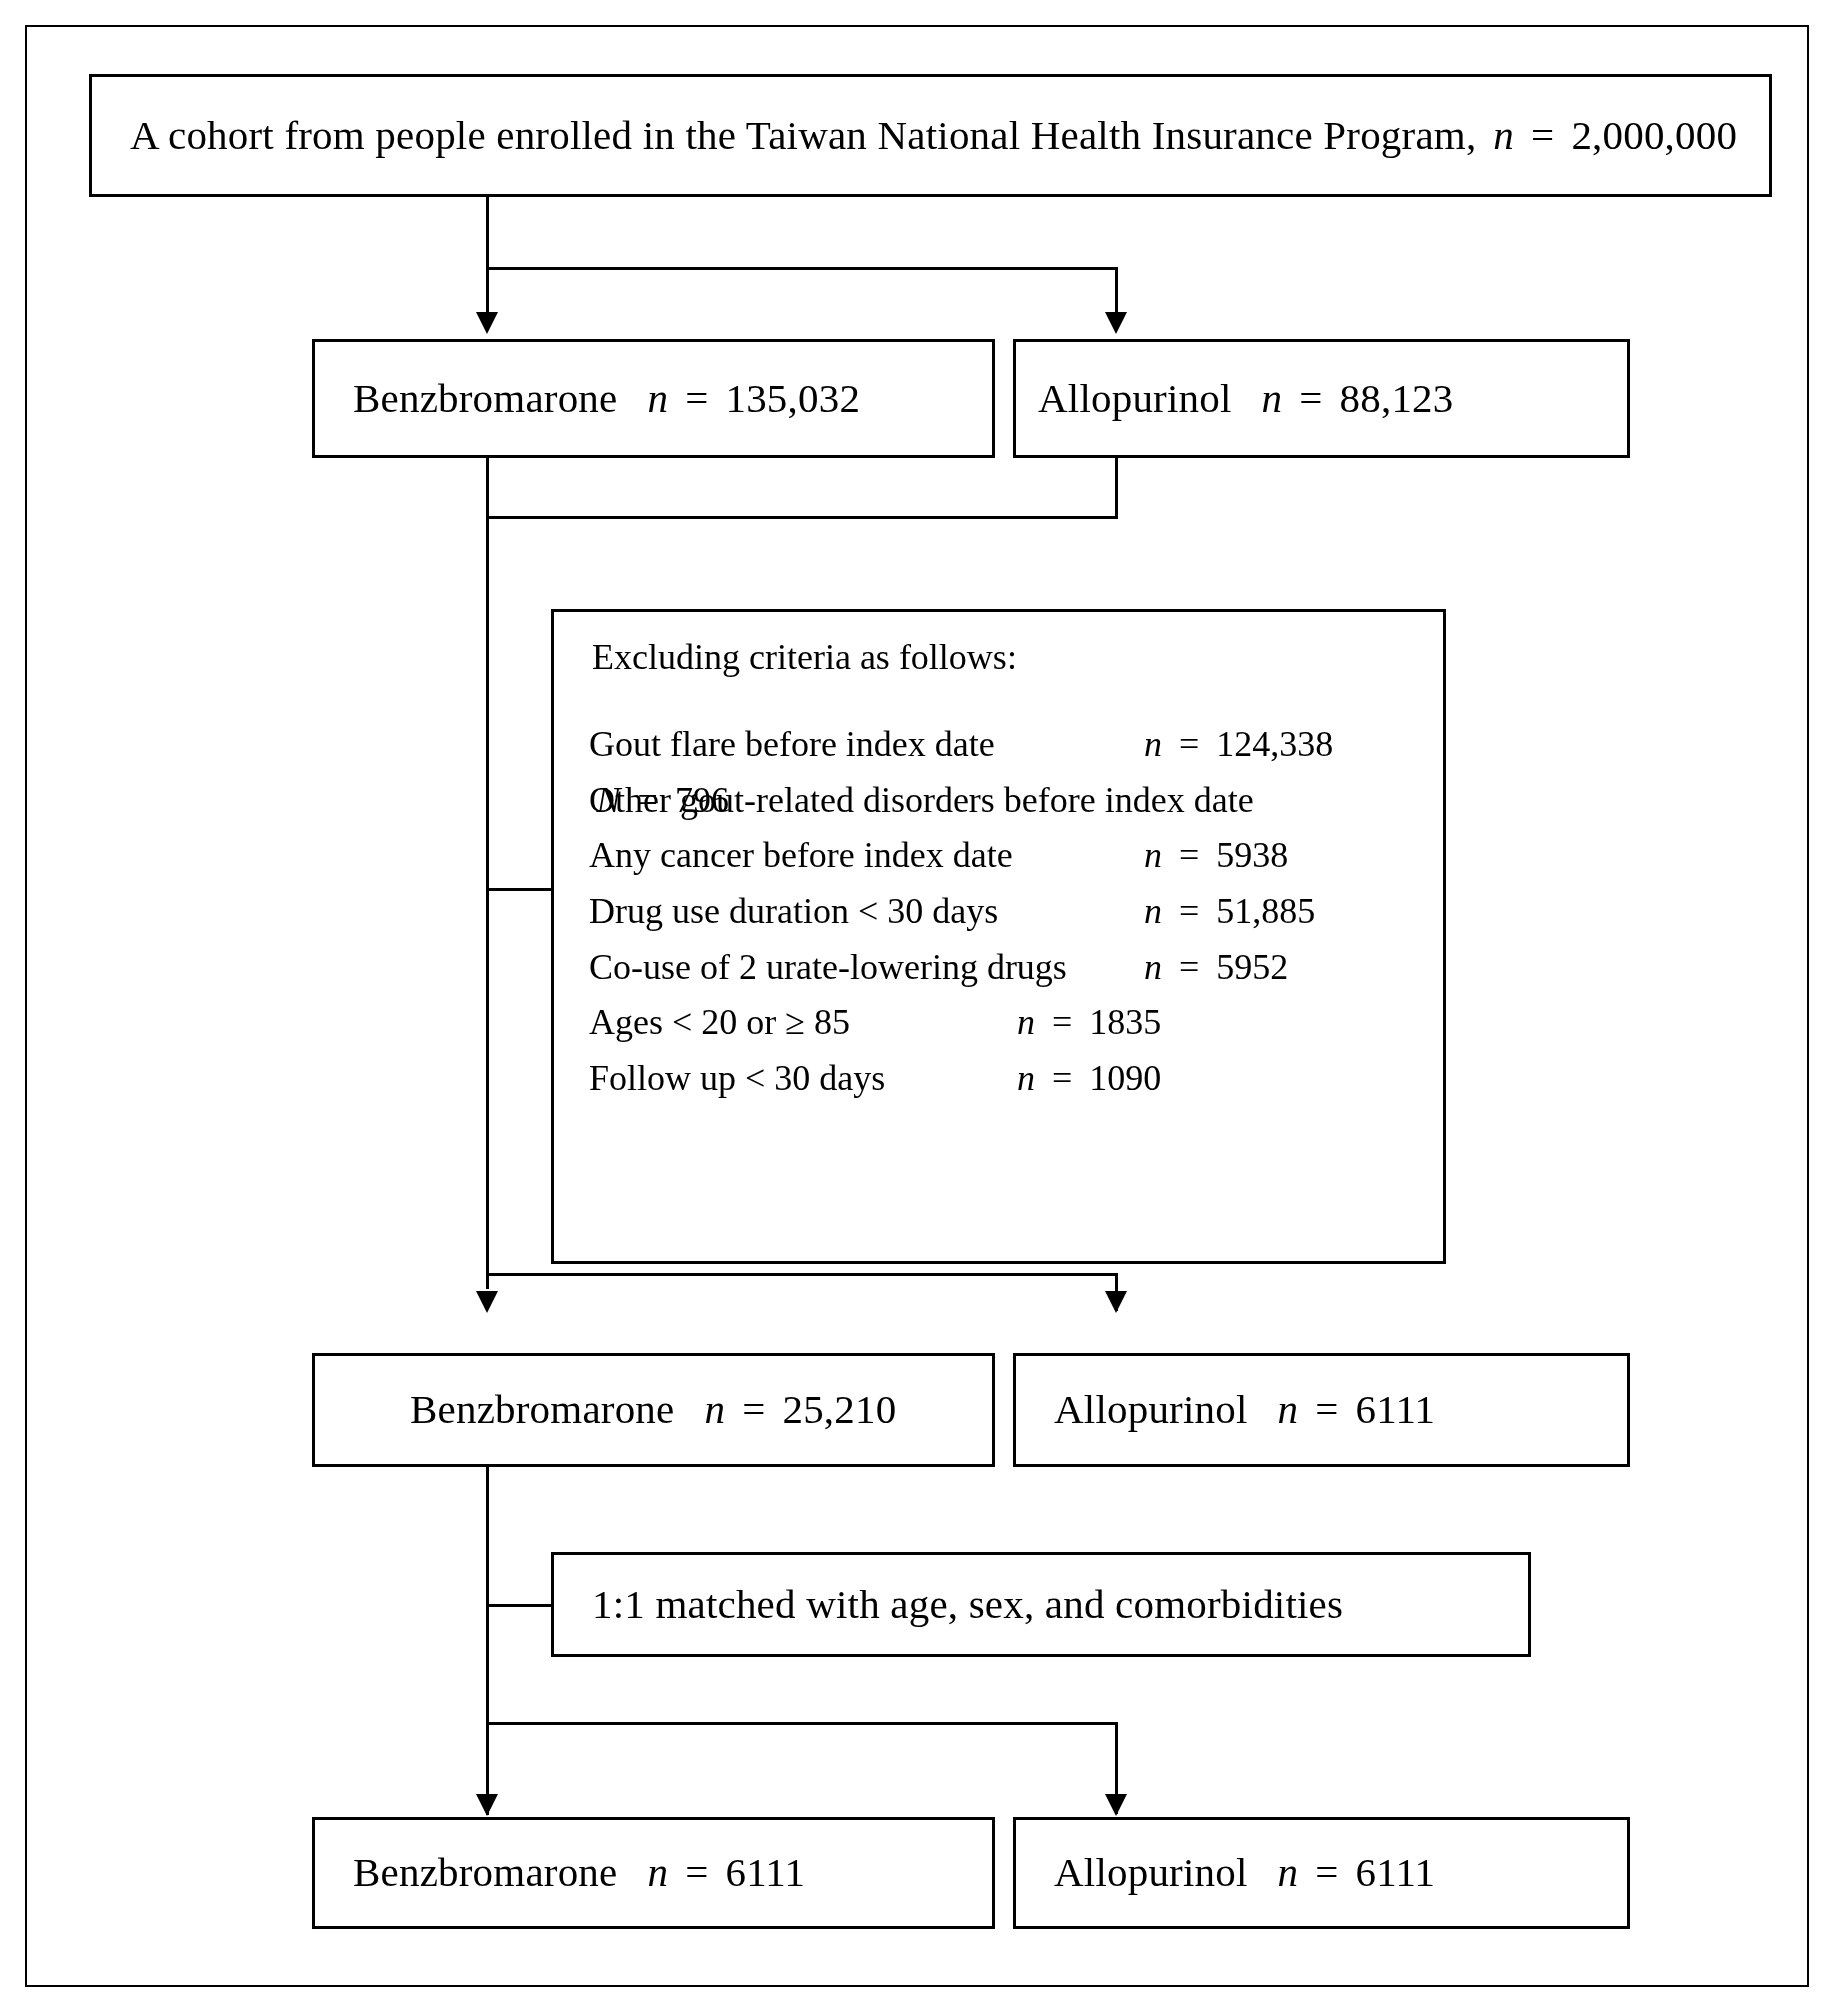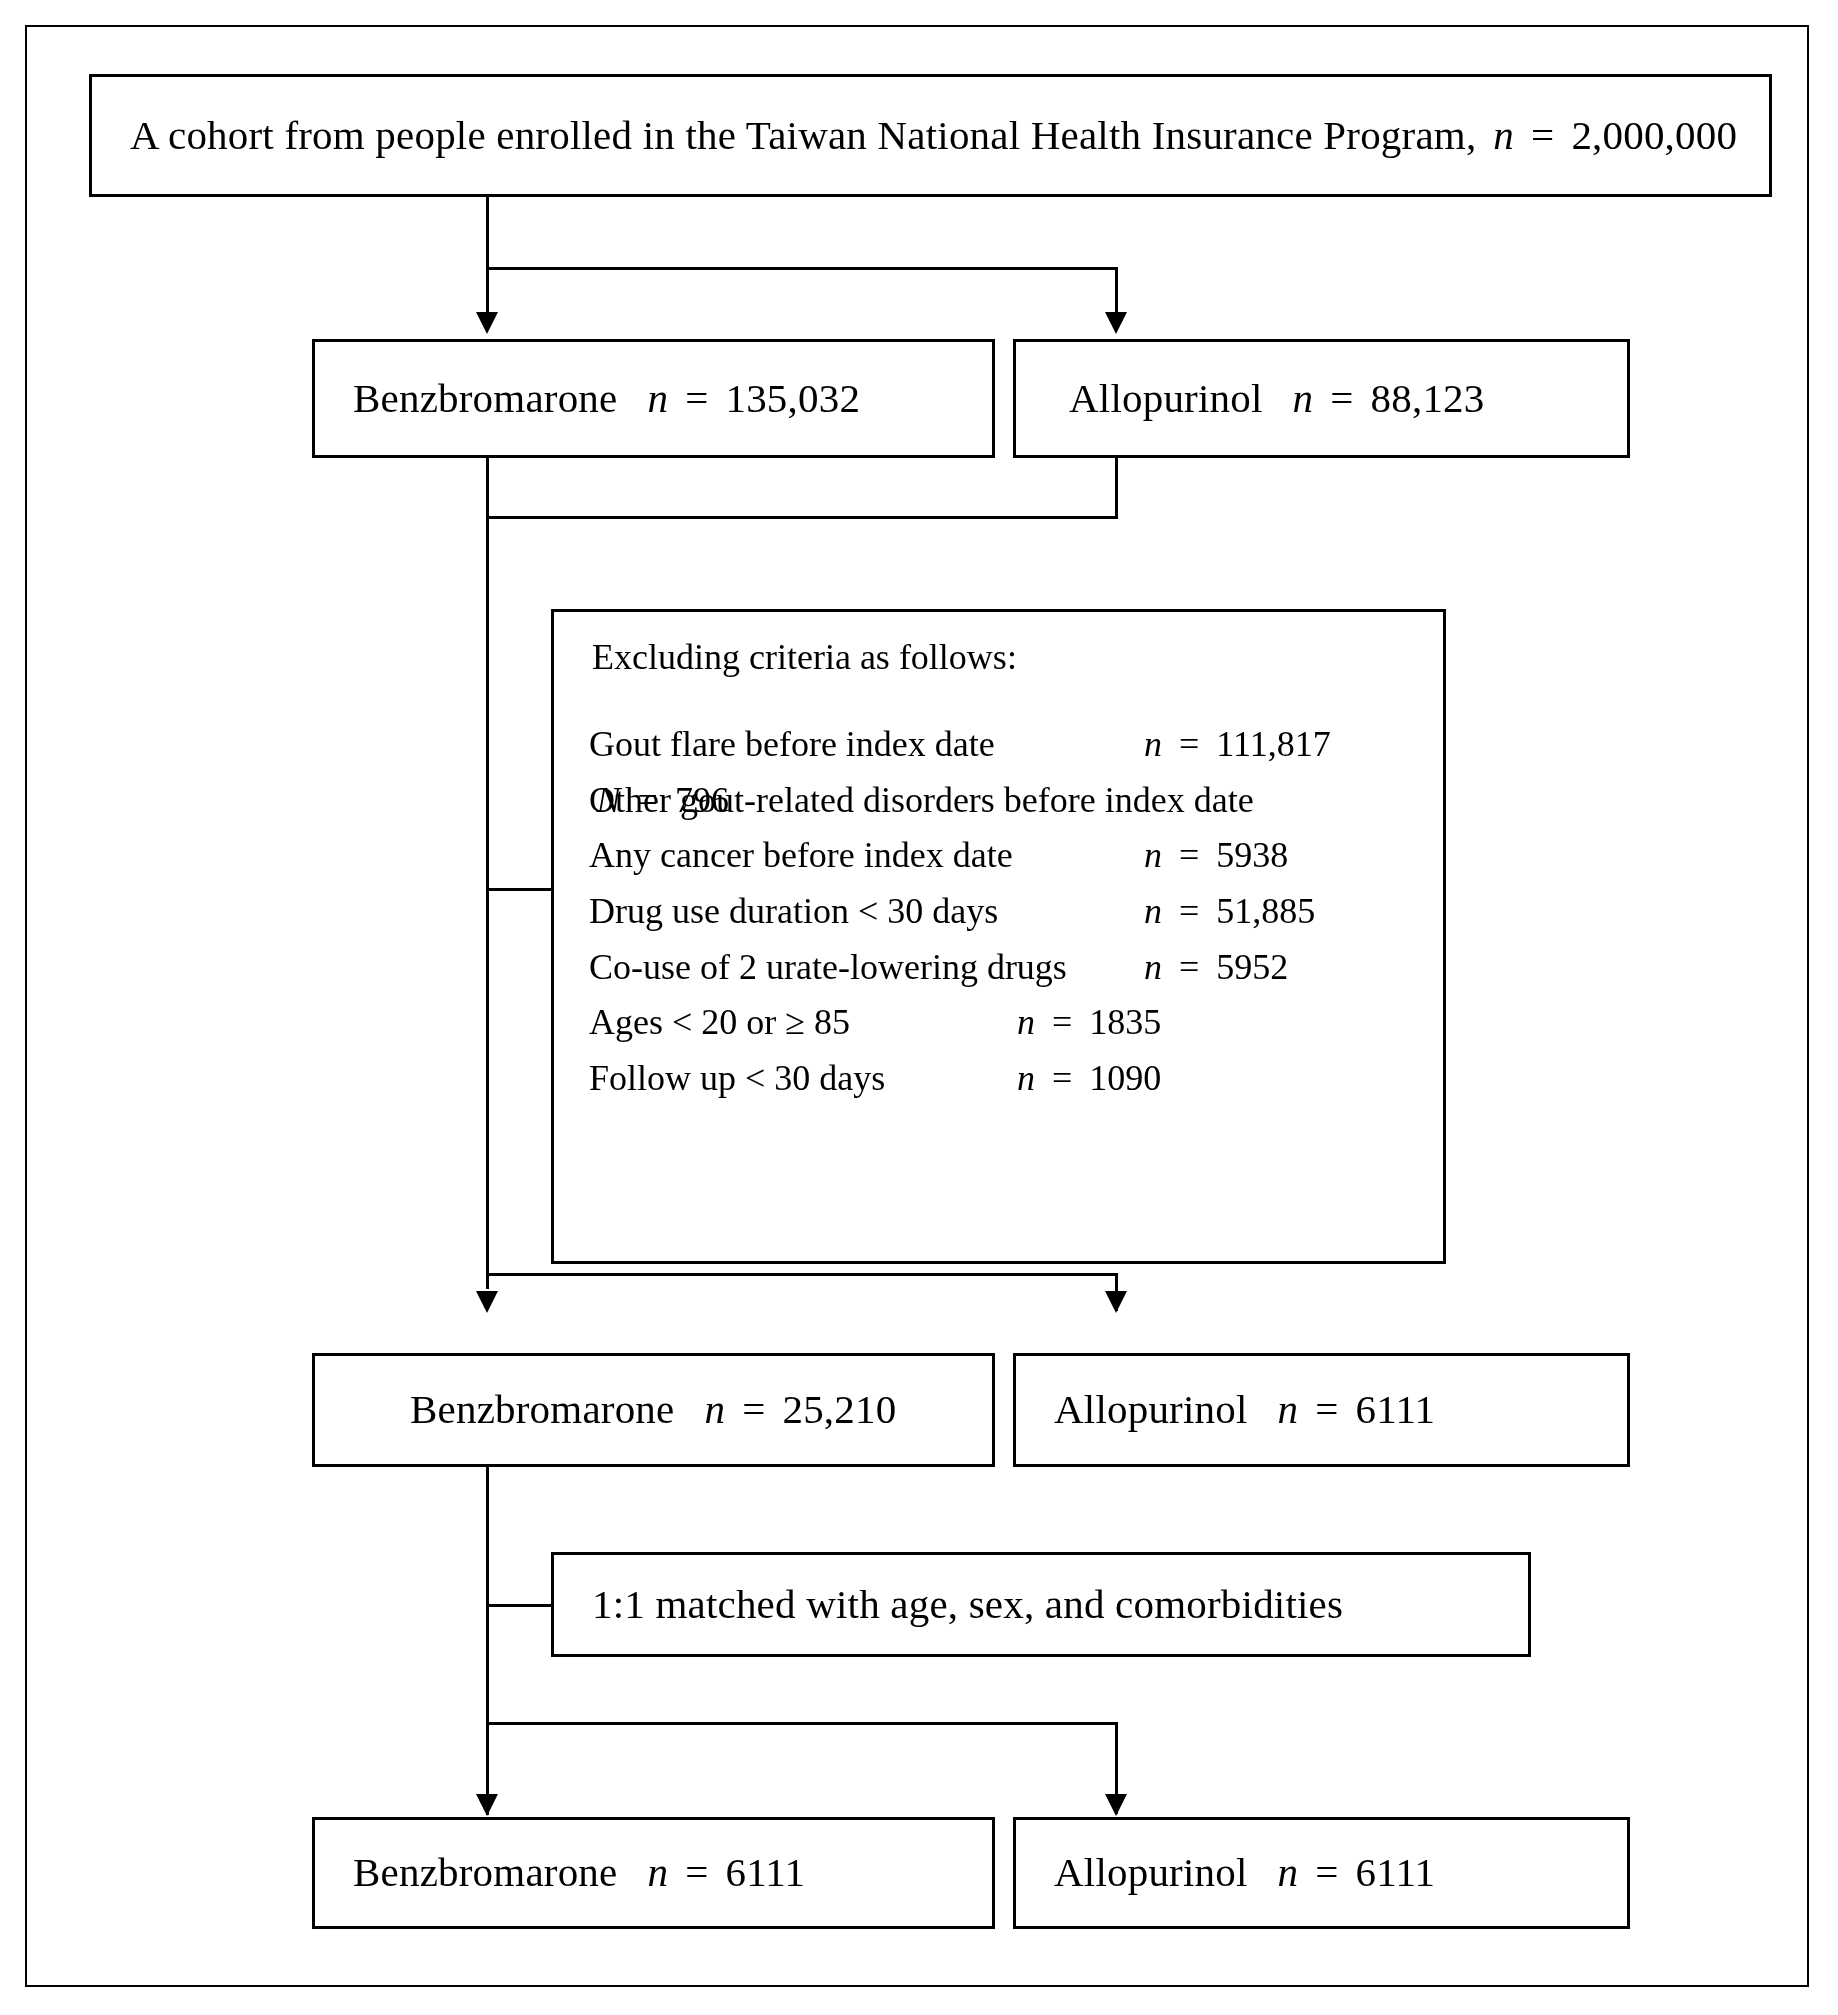--- a/index.html
+++ b/index.html
@@ -103,36 +103,36 @@
   <div class="vline" style="left:486px; top:267px; height:47px;"></div>
   <div class="arrow" style="left:476px; top:312px;"></div>
   <div class="vline" style="left:1115px; top:267px; height:47px;"></div>
   <div class="arrow" style="left:1105px; top:312px;"></div>
 
   <div class="box" id="box-benz-1" style="left:312px; top:339px; width:683px; height:119px;">
     <span class="txt" style="padding-left:38px;"><span>Benzbromarone</span><span class="gap-md"></span><span class="ital">n</span><span class="gap-sm"></span><span>=</span><span class="gap-sm"></span><span>135,032</span></span>
   </div>
 
   <div class="box" id="box-allo-1" style="left:1013px; top:339px; width:617px; height:119px;">
-    <span class="txt" style="padding-left:53px;"><span>Allopurinol</span><span class="gap-md"></span><span class="ital">n</span><span class="gap-sm"></span><span>=</span><span class="gap-sm"></span><span>88,123</span></span>
+    <span class="txt" style="padding-left:22px;"><span>Allopurinol</span><span class="gap-md"></span><span class="ital">n</span><span class="gap-sm"></span><span>=</span><span class="gap-sm"></span><span>88,123</span></span>
   </div>
 
   <div class="vline" style="left:1115px; top:458px; height:61px;"></div>
   <div class="hline" style="left:486px; top:516px; width:632px;"></div>
   <div class="vline" style="left:486px; top:458px; height:831px;"></div>
 
   <div class="hline" style="left:486px; top:888px; width:68px;"></div>
 
   <div id="excl-box" style="left:551px; top:609px; width:895px; height:655px;">
 
     <div class="excl-head">Excluding criteria as follows:</div>
 
     <div class="excl-row w-a">
       <span class="excl-label">Gout flare before index date</span>
-      <span class="excl-n"><span class="ital">n</span><span class="gap-sm"></span><span>=</span><span class="gap-sm"></span><span>111,817</span></span>
+      <span class="excl-n"><span class="ital">n</span><span class="gap-sm"></span><span>=</span><span class="gap-sm"></span><span>124,338</span></span>
     </div>
 
     <div class="excl-row w-b">
       <span class="excl-label">Other gout-related disorders before index date</span>
       <span class="excl-n"><span class="ital">N</span><span class="gap-sm"></span><span>=</span><span class="gap-sm"></span><span>796</span></span>
     </div>
 
     <div class="excl-row w-c">
       <span class="excl-label">Any cancer before index date</span>
       <span class="excl-n"><span class="ital">n</span><span class="gap-sm"></span><span>=</span><span class="gap-sm"></span><span>5938</span></span>

